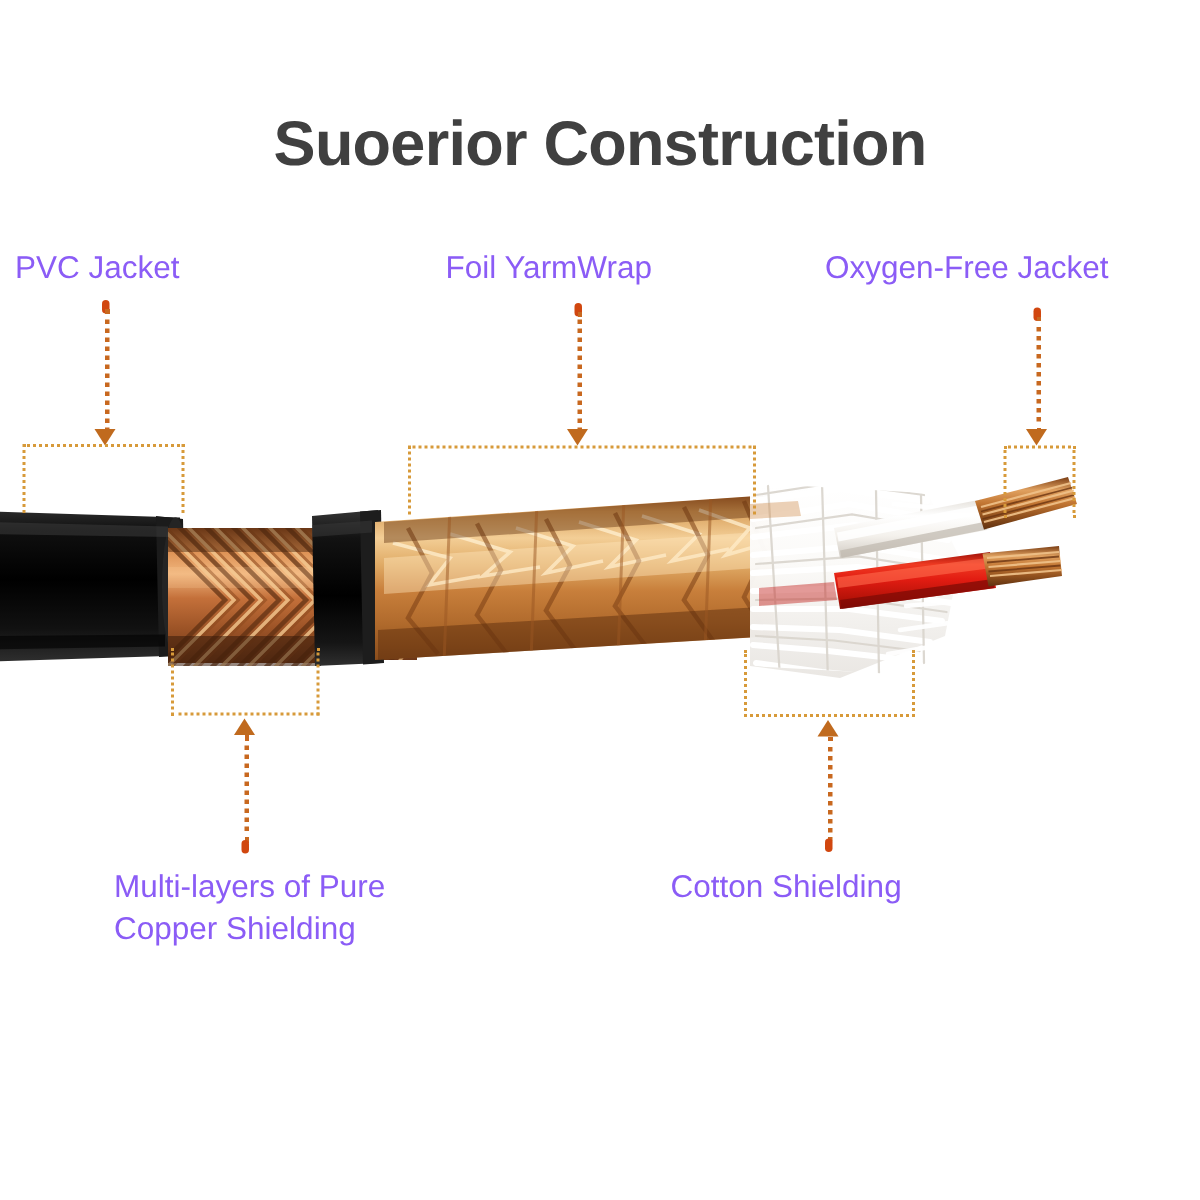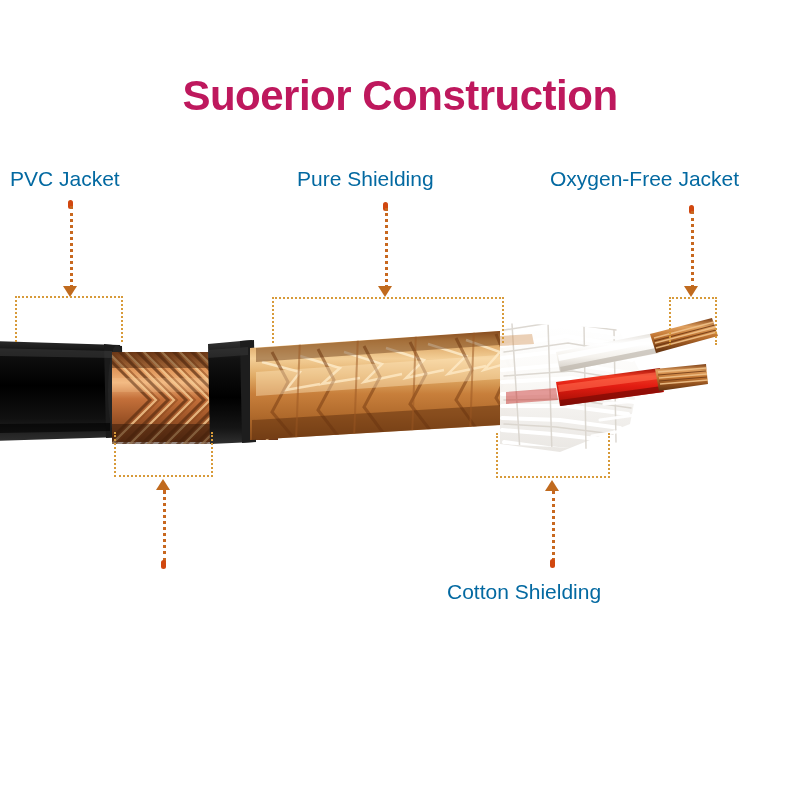--- a/index.html
+++ b/index.html
@@ -22,30 +22,30 @@
   
   .title {
     position: absolute;
     left: 0;
     top: 72px;
     width: 800px;
     text-align: center;
     font-size: 42px;
     font-weight: bold;
     letter-spacing: -0.5px;
-    color: #be185d;
+    color: #404040;
     font-family: "Liberation Sans", sans-serif;
     white-space: nowrap;
   }
 
   
   .label {
     position: absolute;
     font-size: 21px;
-    color: #0369a1;
+    color: #8b5cf6;
     font-family: "Liberation Sans", sans-serif;
     line-height: 1.32;
     white-space: pre;
   }
 
   
   .bracket {
     position: absolute;
     border-style: dotted;
     border-color: #d79a3a;
@@ -348,36 +348,38 @@
   </svg>
 
   <div class="title">Suoerior Construction</div>
 
   <div class="label" style="left:10px; top:165px;">PVC Jacket</div>
   <div class="leader-cap" style="left:68px; top:200px;"></div>
   <div class="leader" style="left:70px; top:206px; height:82px;"></div>
   <div class="arrow down" style="left:63px; top:286px;"></div>
   <div class="bracket down" style="left:15px; top:296px; width:108px; height:46px;"></div>
 
-  <div class="label" style="left:297px; top:165px;">Pure Shielding</div>
+  <div class="label" style="left:297px; top:165px;">Foil YarmWrap</div>
   <div class="leader-cap" style="left:383px; top:202px;"></div>
   <div class="leader" style="left:385px; top:208px; height:80px;"></div>
   <div class="arrow down" style="left:378px; top:286px;"></div>
   <div class="bracket down" style="left:272px; top:297px; width:232px; height:46px;"></div>
 
   <div class="label" style="left:550px; top:165px;">Oxygen-Free Jacket</div>
   <div class="leader-cap" style="left:689px; top:205px;"></div>
   <div class="leader" style="left:691px; top:211px; height:77px;"></div>
   <div class="arrow down" style="left:684px; top:286px;"></div>
   <div class="bracket down" style="left:669px; top:297px; width:48px; height:48px;"></div>
 
   <div class="bracket up" style="left:114px; top:432px; width:99px; height:45px;"></div>
   <div class="arrow up" style="left:156px; top:479px;"></div>
   <div class="leader" style="left:163px; top:490px; height:72px;"></div>
   <div class="leader-cap" style="left:161px; top:560px;"></div>
+  <div class="label" style="left:76px; top:578px;">Multi-layers of Pure
+Copper Shielding</div>
 
   <div class="bracket up" style="left:496px; top:433px; width:114px; height:45px;"></div>
   <div class="arrow up" style="left:545px; top:480px;"></div>
   <div class="leader" style="left:552px; top:491px; height:70px;"></div>
   <div class="leader-cap" style="left:550px; top:559px;"></div>
   <div class="label" style="left:447px; top:578px;">Cotton Shielding</div>
 
 </div>
 
 </body></html>

